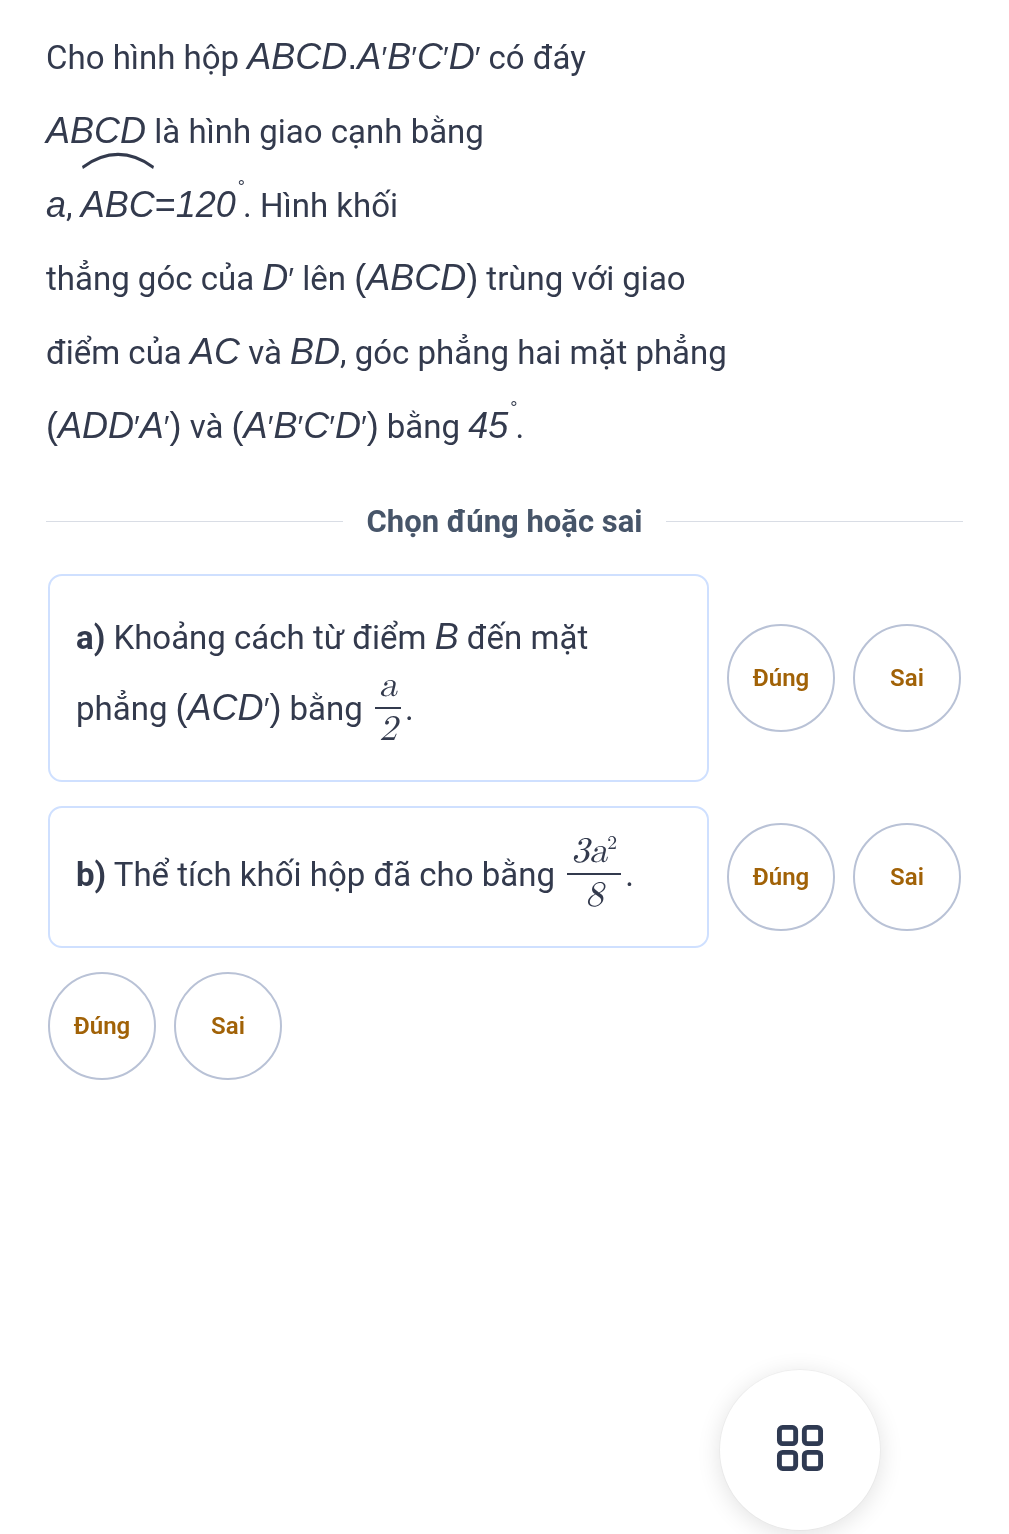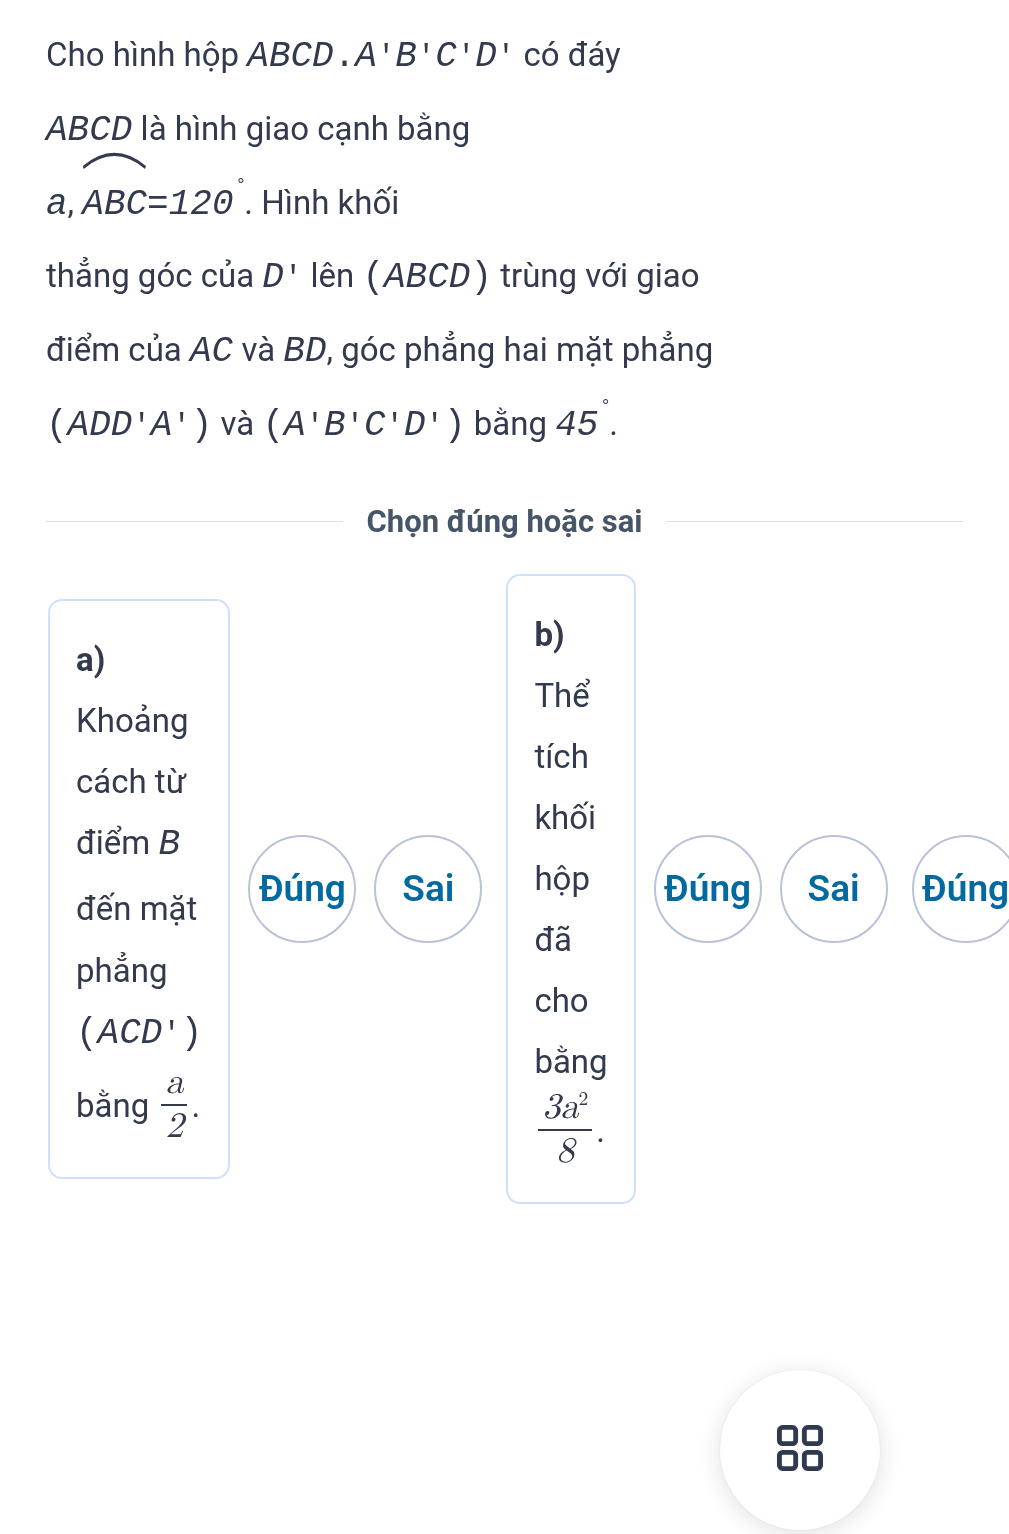--- a/index.html
+++ b/index.html
@@ -11,21 +11,21 @@
     padding: 0;
   }
   .wrap { padding: 20px 46px 30px 46px; }
   .problem {
     font-size: 33px;
     line-height: 2.05;
     color: #333a4d;
     font-weight: 400;
   }
   .math {
-    font-family: Liberation Mono, monospace;
+    font-family: Liberation Sans, sans-serif;
     font-style: italic;
     font-size: 36px;
   }
   .math .up { font-style: normal; }
   .math .prime { font-style: normal; font-size: 0.85em; }
   .hat-wrap { position: relative; display: inline-block; }
   .hat {
     position: absolute;
     top: -0.55em;
     left: 0;
@@ -45,21 +45,21 @@
     flex: 1;
     height: 1px;
     background: #d9dde5;
   }
   .divider-label {
     padding: 0 24px;
     font-size: 31px;
     font-weight: 700;
     color: #475569;
   }
-  .options { display: flex; flex-direction: row; gap: 24px; padding: 0 2px; }
+  .options { display: flex; flex-direction: column; gap: 24px; padding: 0 2px; }
   .option-row {
     display: flex;
     align-items: center;
     gap: 18px;
   }
   .option-card {
     flex: 1;
     border: 2px solid #cfe0ff;
     border-radius: 14px;
     padding: 28px 26px;
@@ -72,23 +72,23 @@
   .option-card .math { font-size: 36px; }
   .btn {
     width: 108px;
     height: 108px;
     border-radius: 50%;
     border: 2px solid #b9c2d6;
     background: #fff;
     display: flex;
     align-items: center;
     justify-content: center;
-    font-size: 37px;
+    font-size: 24px;
     font-weight: 600;
-    color: #0369a1;
+    color: #a16207;
     cursor: pointer;
     flex-shrink: 0;
   }
   .frac {
     display: inline-flex;
     flex-direction: column;
     align-items: center;
     vertical-align: middle;
     font-family: "Latin Modern Math", "Cambria Math", "STIX Two Math", Georgia, serif;
     font-style: italic;

